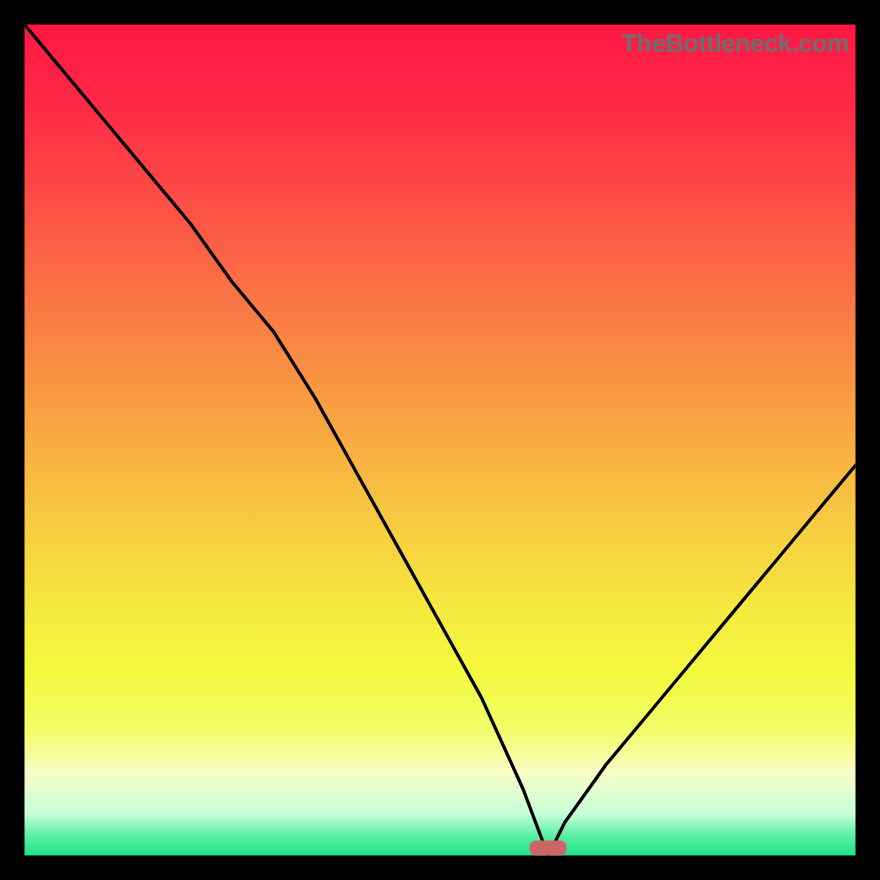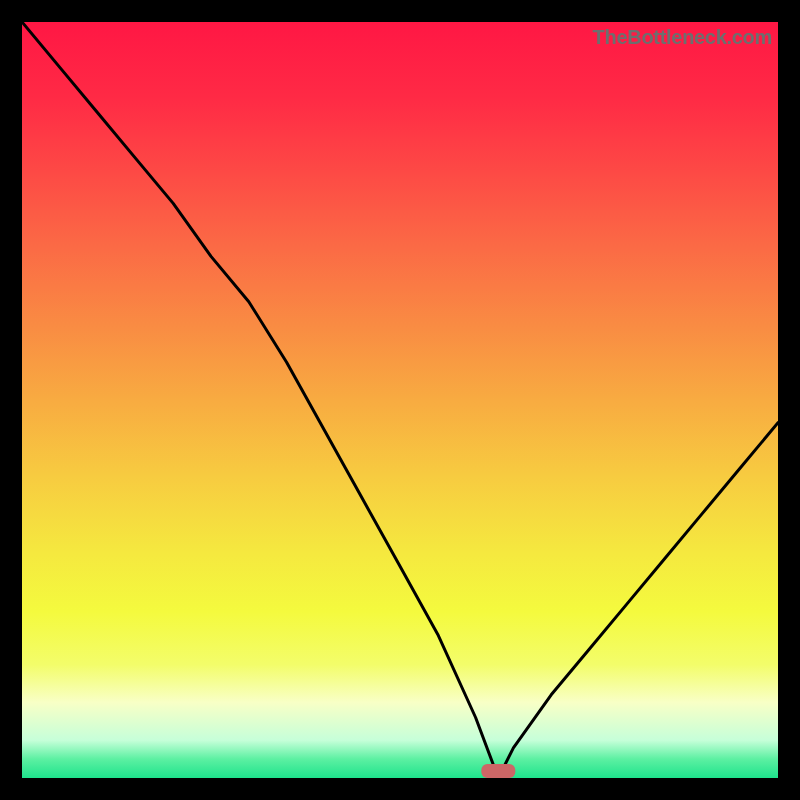--- a/index.html
+++ b/index.html
@@ -23,21 +23,21 @@
     top: 22px;
     width: 756px;
     height: 756px;
     overflow: hidden;
   }
   .watermark {
     position: absolute;
     top: 4px;
     right: 6px;
     color: #6e6e6e;
-    font-size: 20px;
+    font-size: 23px;
     font-weight: 600;
     letter-spacing: -0.3px;
     z-index: 10;
     user-select: none;
   }
   svg.chart {
     display: block;
     width: 756px;
     height: 756px;
   }

